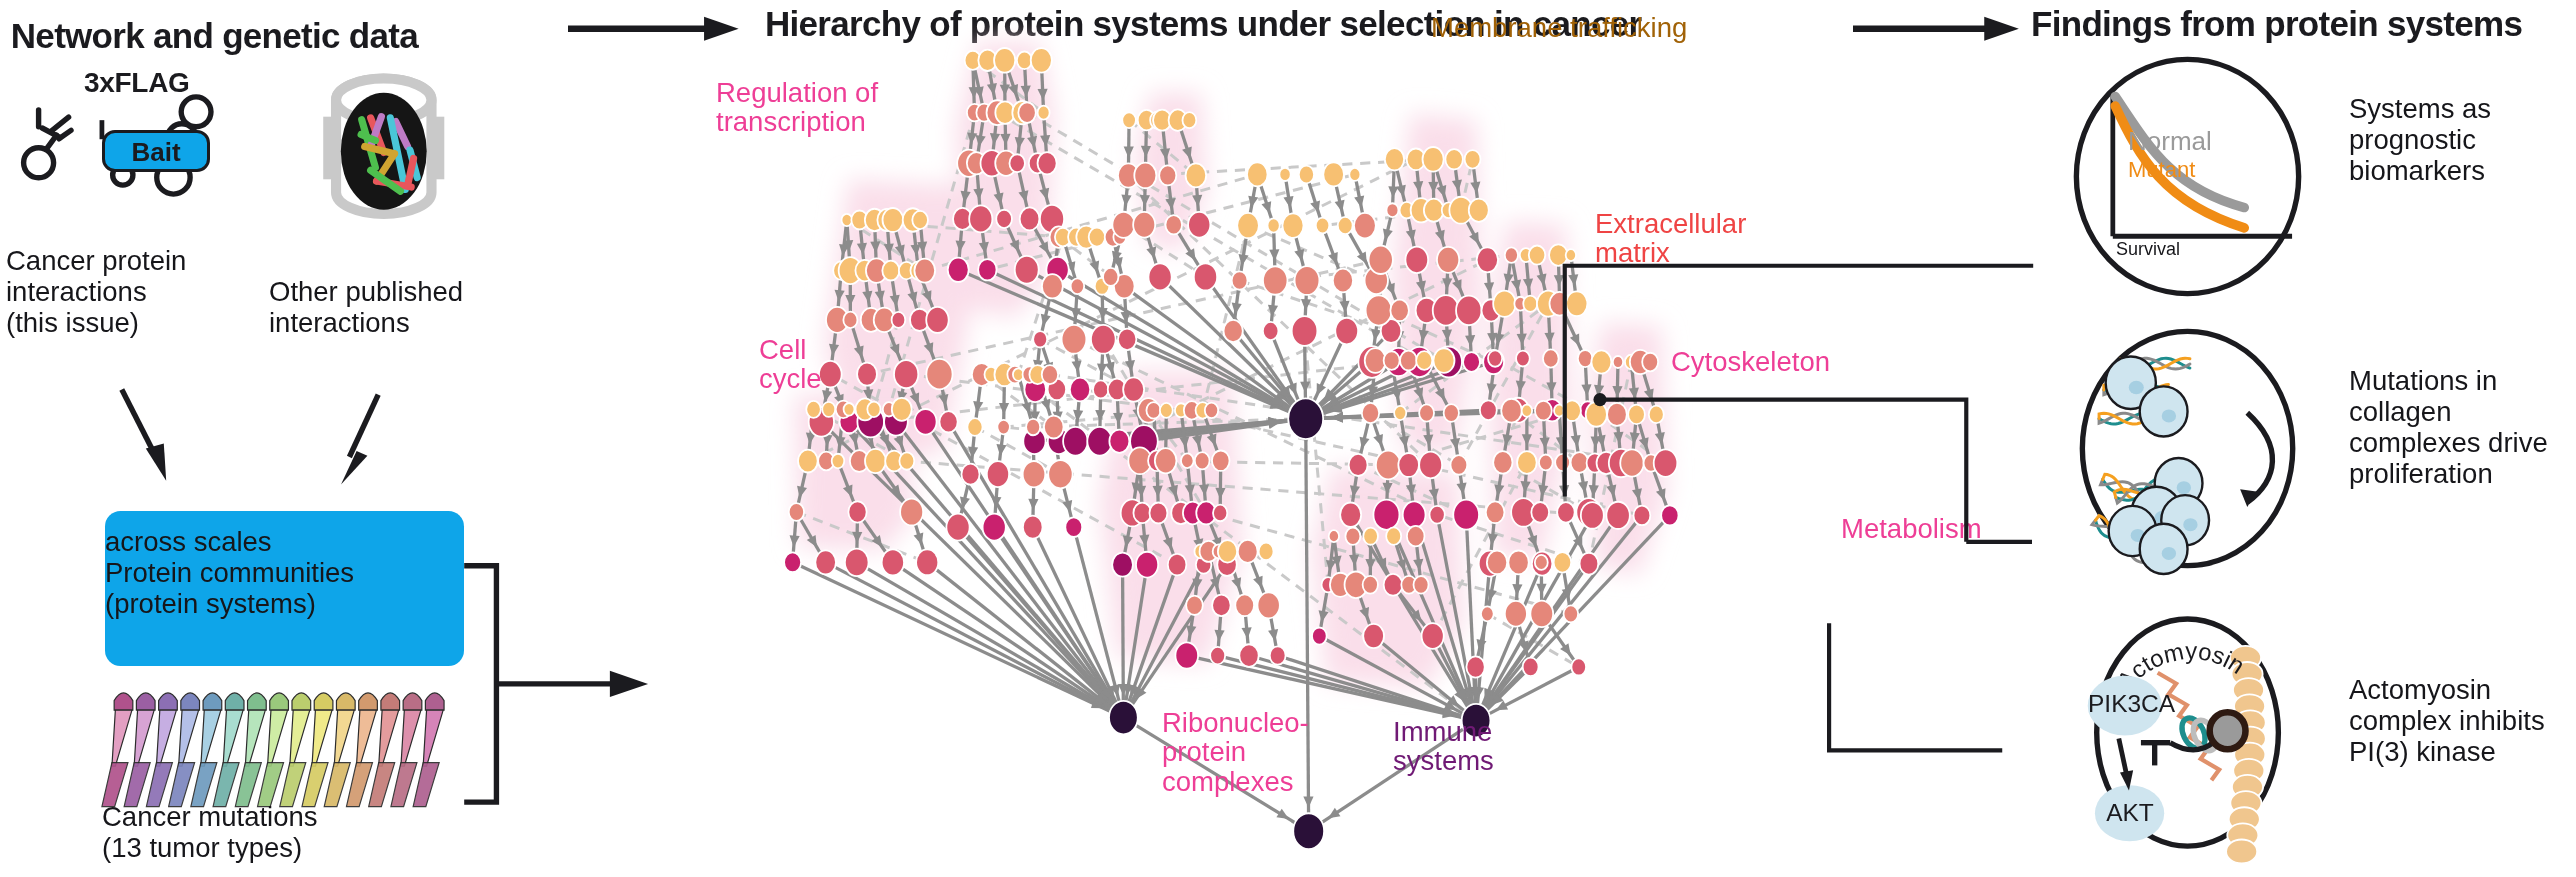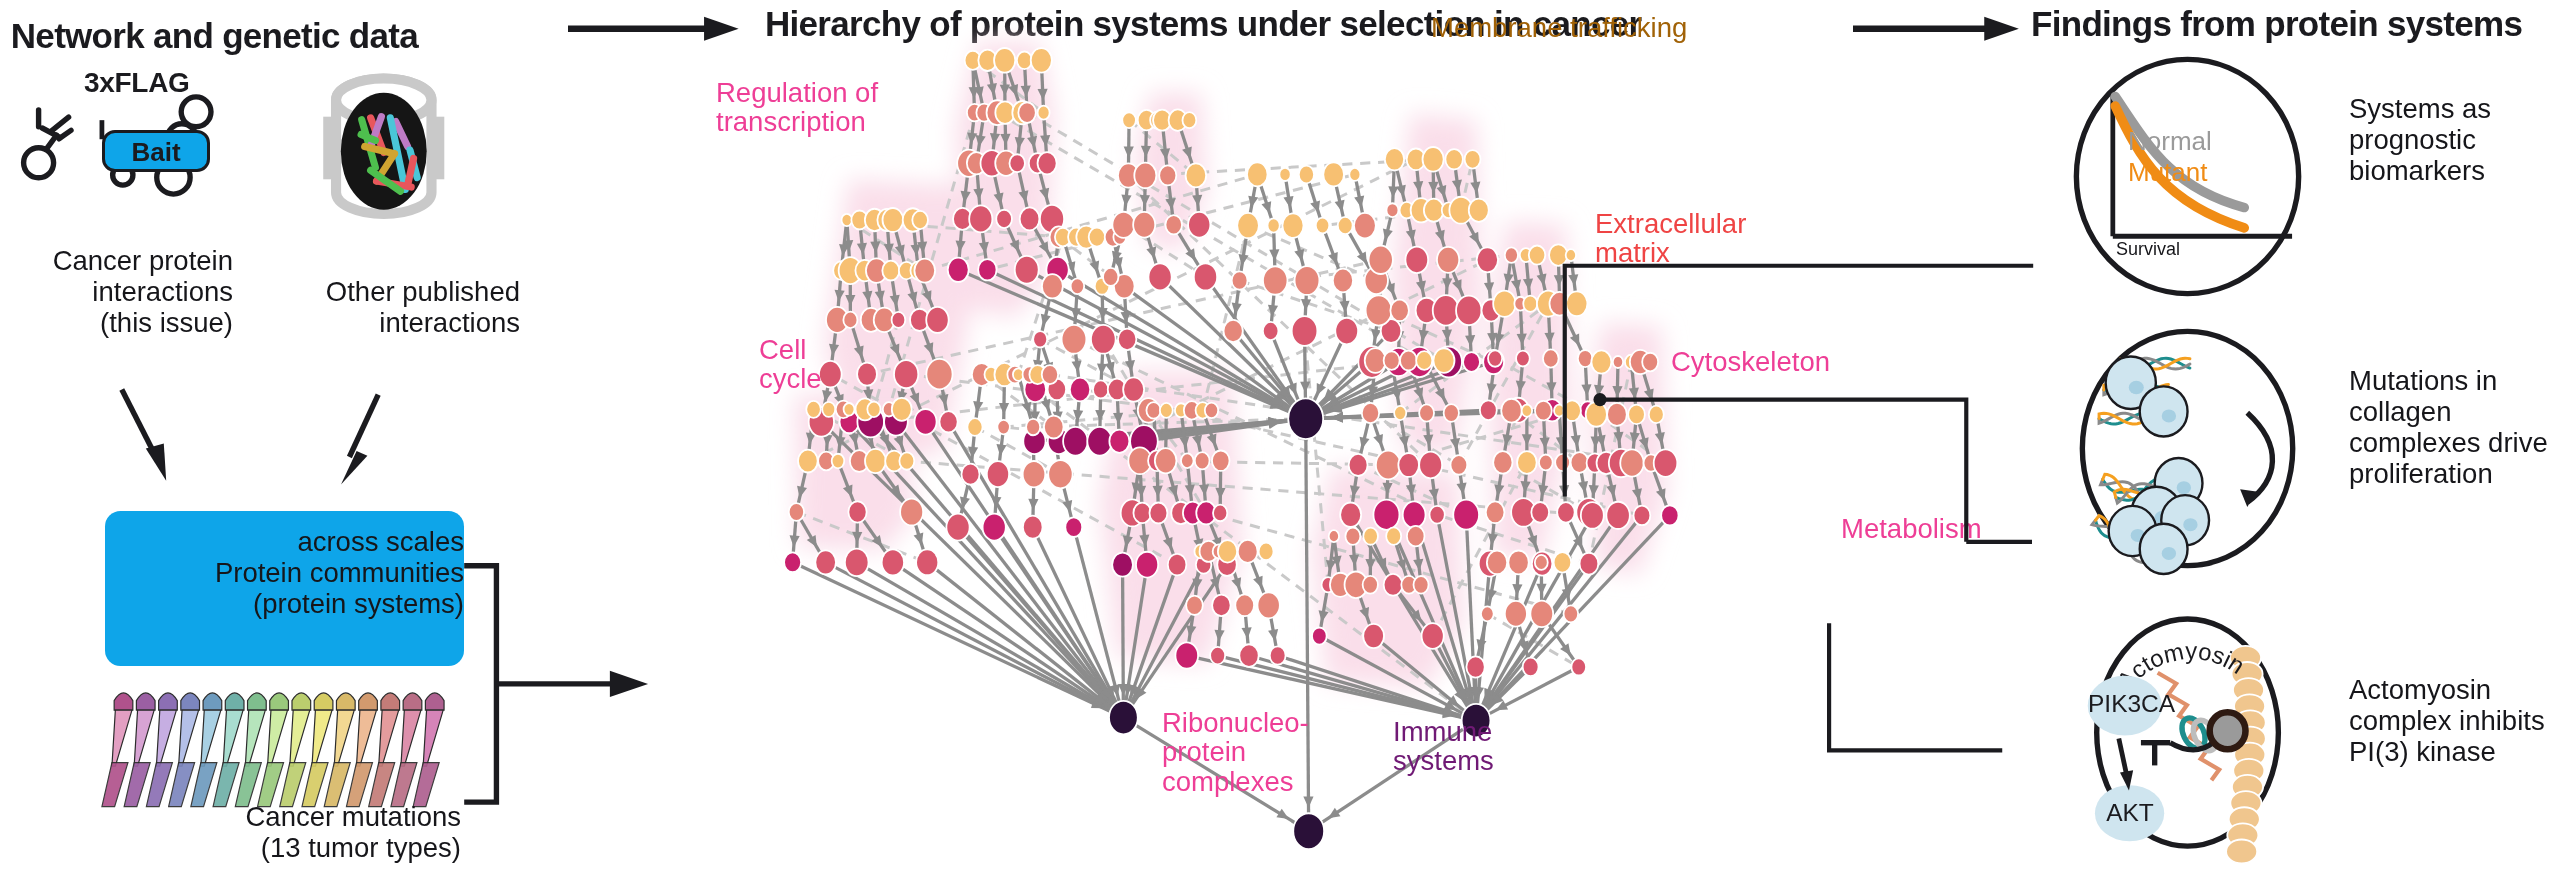--- a/index.html
+++ b/index.html
@@ -1,21 +1,21 @@
 <!DOCTYPE html>
 <html style="font-size:9.6px"><head>
 <meta charset="utf-8">
 <style>
   html,body{margin:0;padding:0;background:#fff;}
   body{width:2576px;height:877px;position:relative;overflow:hidden;
        font-family:"Liberation Sans","DejaVu Sans",sans-serif;color:#1b1b1f;}
   .abs{position:absolute;}
   .hdr{font-weight:bold;font-size:35px;letter-spacing:-0.7px;white-space:nowrap;
        font-family:"Liberation Sans","DejaVu Sans",sans-serif;}
-  .body-txt{font-size:27.5px;line-height:1.13;text-align:right;color:#16161a;}
+  .body-txt{font-size:27.5px;line-height:1.13;text-align:left;color:#16161a;}
   .body-left{font-size:27.5px;line-height:1.13;text-align:left;color:#16161a;}
   .pinklab{font-size:27.5px;line-height:1.07;font-weight:400;}
   .boxed{background:#0ea5e9;border-radius:15.5px;}
   svg{display:block;overflow:visible;}
   .nowrap{white-space:nowrap;}
 </style>
 </head>
 <body>
 
 <div class="abs hdr" style="left:10.8px;top:3.6px;margin-top:12px;">Network and genetic data</div>
@@ -1277,21 +1277,21 @@
 <div class="abs hdr" style="left:2031px;top:3.6px;">Findings from protein systems</div>
 
 <svg class="abs" style="left:2065px;top:57px;" width="251" height="239" viewBox="0 0 420 400">
   <ellipse cx="205" cy="200" rx="186" ry="196" fill="#fff" stroke="#1B1B1F" stroke-width="9"></ellipse>
   <line x1="80" y1="62" x2="80" y2="300" stroke="#1B1B1F" stroke-width="8"></line>
   <line x1="80" y1="300" x2="380" y2="300" stroke="#1B1B1F" stroke-width="8"></line>
   <path d="M84,66 C140,150 180,220 300,252" fill="none" stroke="#9A9A9A" stroke-width="16" stroke-linecap="round"></path>
   <path d="M84,82 C124,168 166,244 300,286" fill="none" stroke="#F08C15" stroke-width="16" stroke-linecap="round"></path>
 </svg>
 <div class="abs" style="left:2128px;top:126px;font-size:26px;color:#9A9A9A;">Normal</div>
-<div class="abs" style="left:2128px;top:157px;font-size:26px;color:#F08C15;">Mutant</div>
+<div class="abs" style="left:2128px;top:157px;font-size:22px;color:#F08C15;">Mutant</div>
 <div class="abs" style="left:2116px;top:239px;font-size:18px;color:#16161a;">Survival</div>
 
 <div class="abs body-left" style="left:2349px;top:93px;width:239px;">
   <div>Systems as</div>
   <div>prognostic</div>
   <div>biomarkers</div>
 </div>
 
 <svg class="abs" style="left:2068px;top:323px;" width="257" height="251" viewBox="0 0 430 420">
   <ellipse cx="200" cy="210" rx="176" ry="196" fill="#fff" stroke="#1B1B1F" stroke-width="9"></ellipse>

